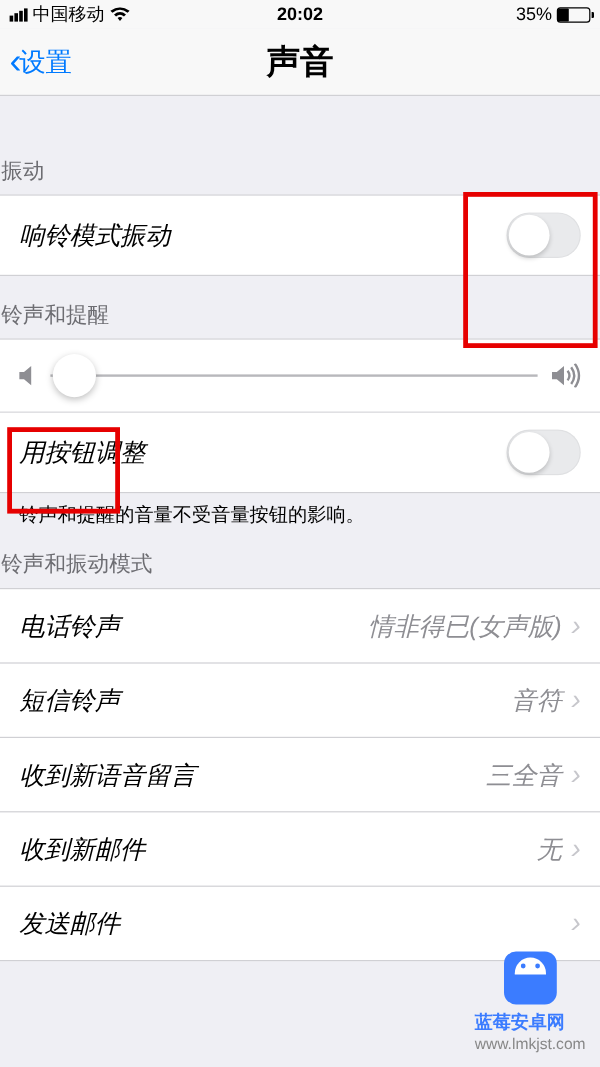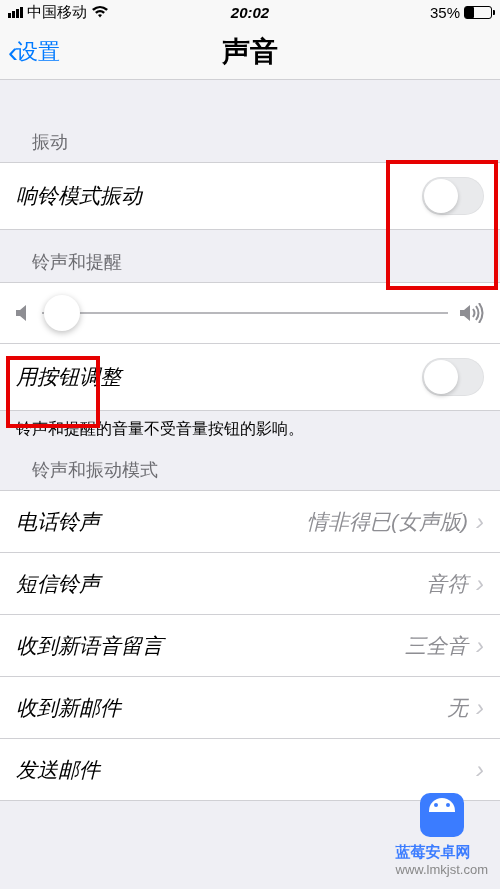--- a/index.html
+++ b/index.html
@@ -28,21 +28,20 @@
     .status-left {
       display: flex;
       align-items: center;
       gap: 4px;
     }
     .status-center {
       position: absolute;
       left: 50%;
       transform: translateX(-50%);
       font-weight: 600;
-      font-style: italic;
     }
     .status-right {
       display: flex;
       align-items: center;
       gap: 4px;
     }
     .signal-bars {
       display: flex;
       align-items: flex-end;
       gap: 1px;
@@ -100,21 +99,21 @@
       margin-right: -2px;
     }
     .nav-title {
       position: absolute;
       left: 50%;
       transform: translateX(-50%);
       font-size: 28px;
       font-weight: 600;
     }
     .section-header {
-      padding: 20px 32px 8px;
+      padding: 20px 1px 8px;
       font-size: 18px;
       color: #6d6d72;
     }
     .section-footer {
       padding: 8px 16px 10px;
       font-size: 16px;
       color: #000000;
     }
     .list {
       background: #fff;

